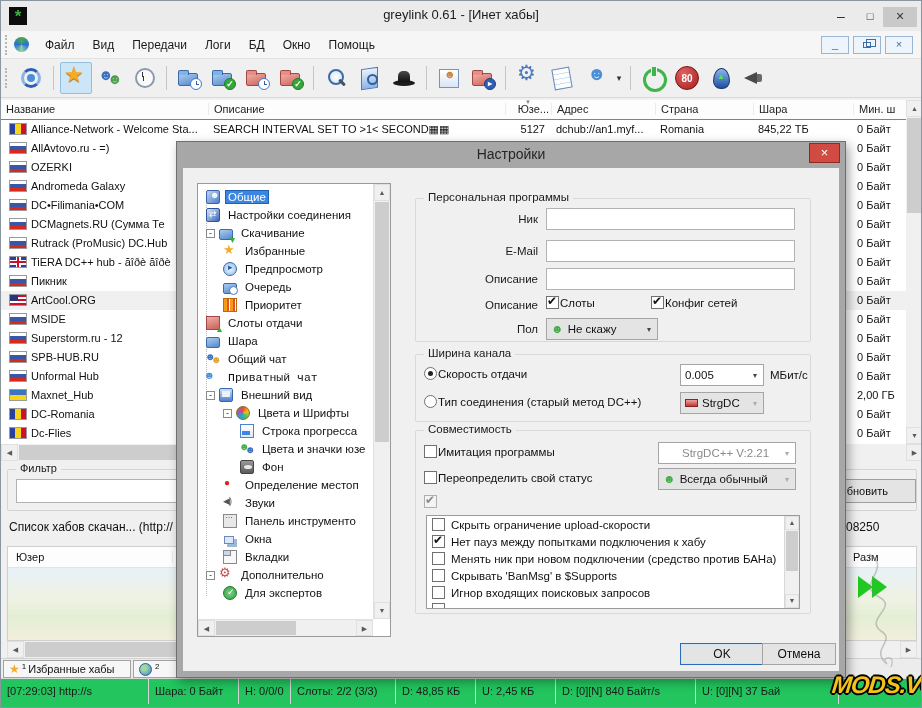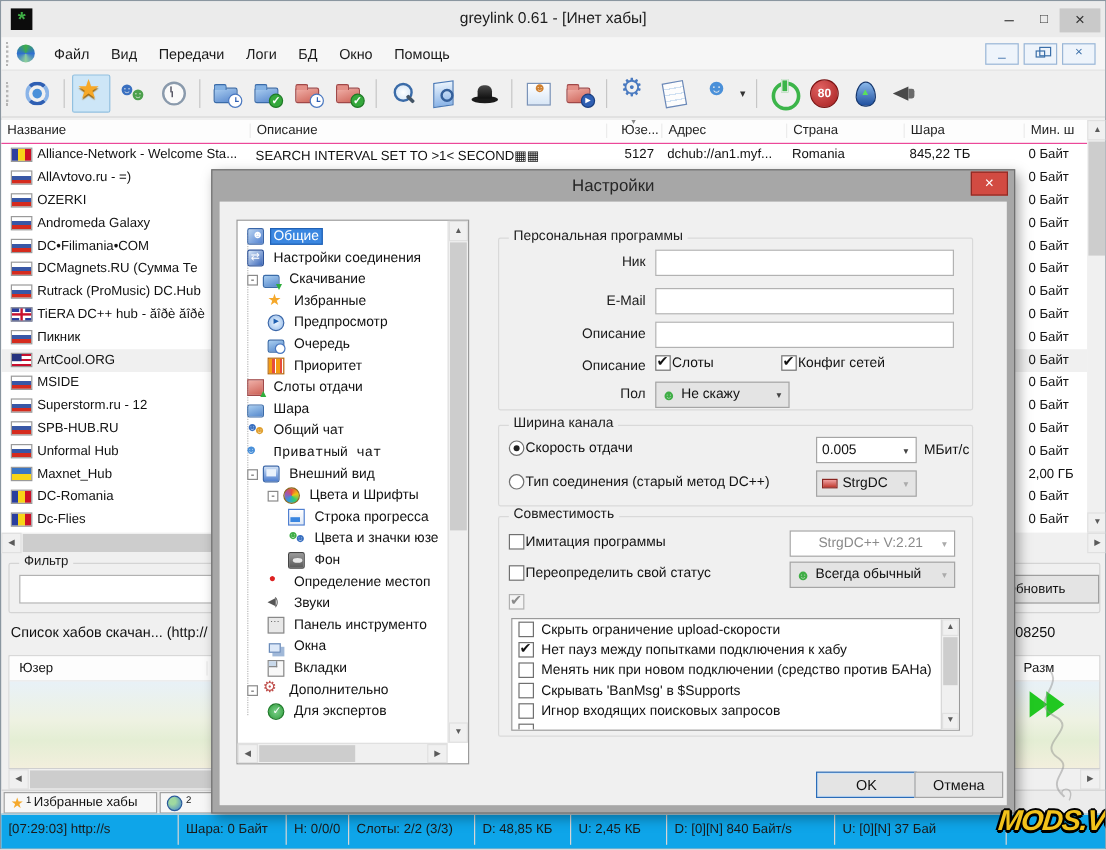--- a/index.html
+++ b/index.html
@@ -142,21 +142,21 @@
   #user-hscroll{left:6px;top:640px;width:910px;height:17px;}
   .tabbar{position:absolute;left:0;top:657px;width:922px;height:20px;background:#ececec;border-top:1px solid #d2d2d2;}
   .tab{position:absolute;top:1px;height:18px;background:#f7f7f7;border:1px solid #a2a2a2;display:flex;align-items:center;padding:0 5px;font-size:11px;}
   .tab1{left:2px;width:128px;}
   .tab2{left:132px;width:44px;}
   .tabstar{color:#f5a82a;font-size:12px;margin-right:2px;}
   .tabnum{font-size:8px;vertical-align:top;margin-right:2px;position:relative;top:-3px;}
   .tabglobe{width:13px;height:13px;border-radius:50%;background:radial-gradient(circle at 35% 35%,#9fd9a0 25%,#3f7fd0);margin-right:3px;border:1px solid #2a5a9a;}
 
   
-  .statusbar{position:absolute;left:0;top:677px;width:922px;height:31px;background:#0ea5e9;border-top:1px solid #dadada;font-size:11px;color:#1a1a1a;}
+  .statusbar{position:absolute;left:0;top:677px;width:922px;height:31px;background:#22c55e;border-top:1px solid #dadada;font-size:11px;color:#1a1a1a;}
   .sseg{position:absolute;top:0;height:25px;line-height:25px;padding-left:6px;border-right:1px solid #d6d6d6;white-space:nowrap;overflow:hidden;}
 
   
   .mods{position:absolute;left:831px;top:670px;width:95px;font:italic bold 24px "Liberation Sans",sans-serif;
         color:#f2c21a;transform:skewX(-6deg);z-index:60;letter-spacing:-1px;white-space:nowrap;
         text-shadow:-2px 0 #000,2px 0 #000,0 -2px #000,0 2px #000,-1px -1px #000,1px 1px #000,-1px 1px #000,1px -1px #000;}
   .scribble{position:absolute;left:838px;top:548px;z-index:59;opacity:.45;}
 
   
   .dialog{position:absolute;left:175px;top:140px;width:670px;height:537px;background:#a7a7a7;

